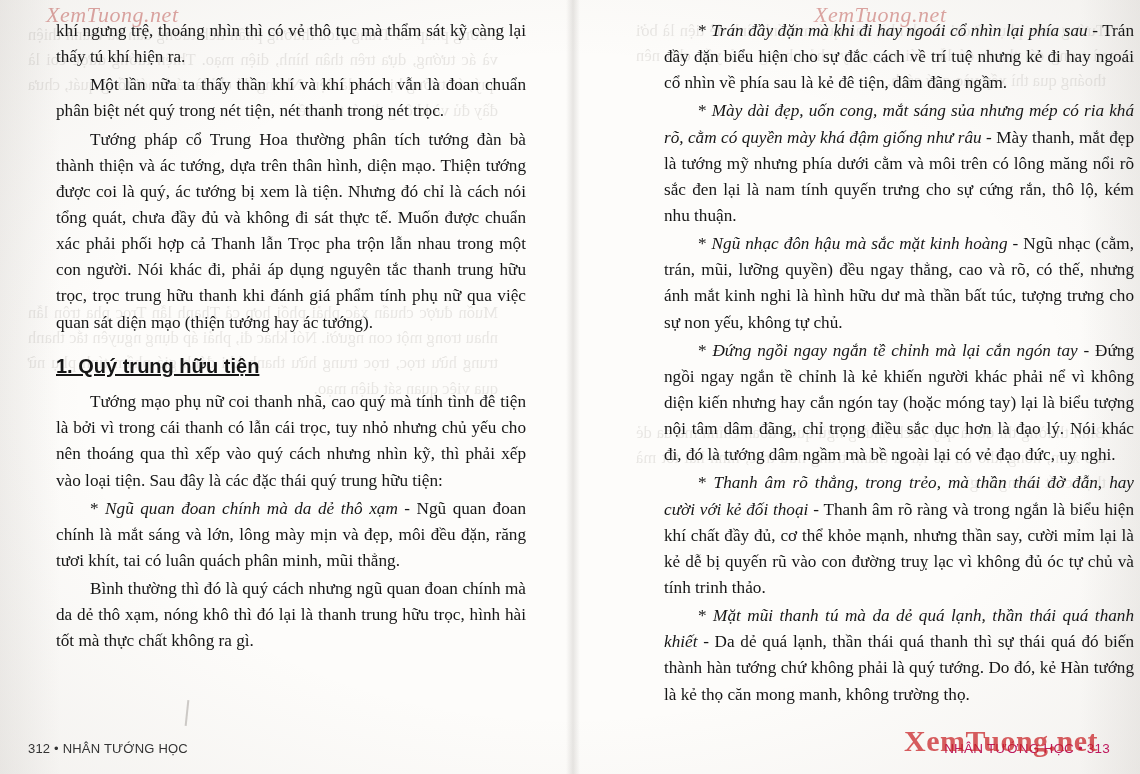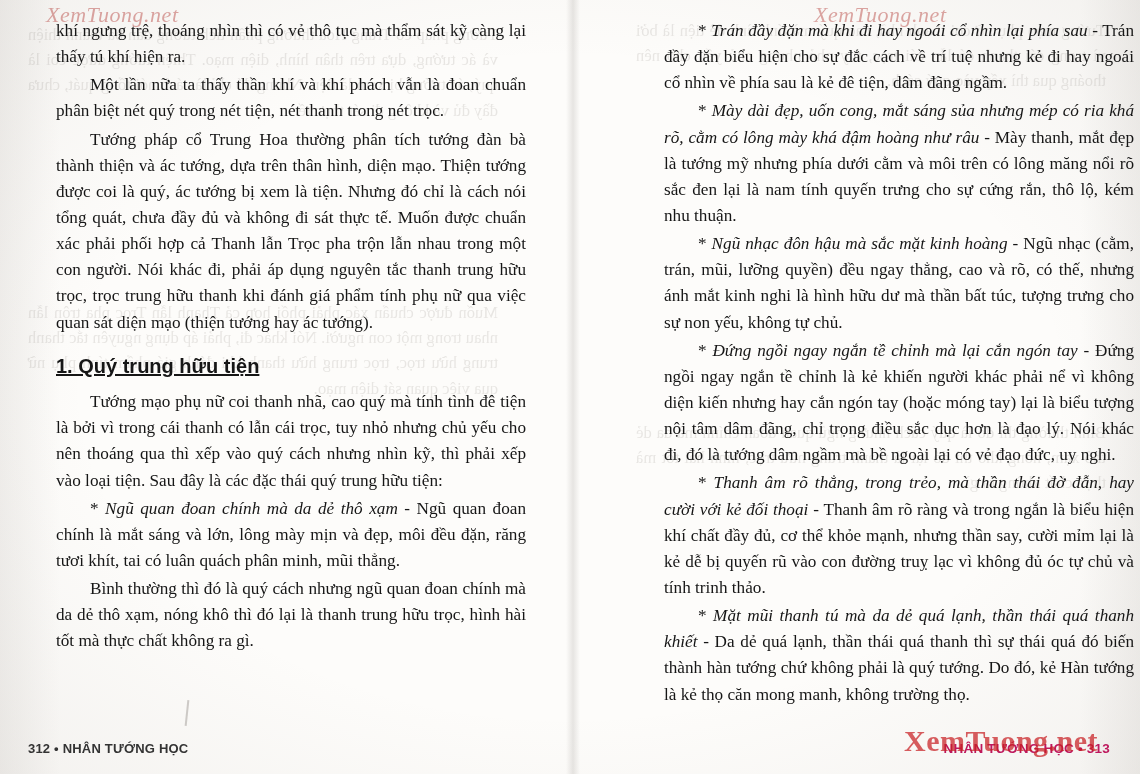--- a/index.html
+++ b/index.html
@@ -81,21 +81,21 @@
   .bullet {
     text-indent: 34px;
     margin: 0 0 2px 0;
   }
 
   .footer {
     position: absolute;
     bottom: 18px;
     font-family: "Liberation Sans", sans-serif;
     font-size: 13px;
-    font-weight: bold;
+    font-weight: normal;
     color: #333;
     letter-spacing: 0.2px;
   }
   .footer-left { left: 28px; }
   .footer-right { right: 30px; color: #be185d; font-size: 13.5px; }
 
   
   .wm {
     position: absolute;
     font-family: "Liberation Serif", serif;
@@ -179,21 +179,21 @@
     <p>Bình thường thì đó là quý cách nhưng ngũ quan đoan chính mà da dẻ thô xạm, nóng khô thì đó lại là thanh trung hữu trọc, hình hài tốt mà thực chất không ra gì.</p>
   </div>
 
   <div class="col col-right">
     <p class="bullet">
       <span>*</span>
       <span class="ital">Trán đầy đặn mà khi đi hay ngoái cổ nhìn lại phía sau</span><span> - Trán đầy đặn biểu hiện cho sự đắc cách về trí tuệ nhưng kẻ đi hay ngoái cổ nhìn về phía sau là kẻ đê tiện, dâm đãng ngầm.</span>
     </p>
     <p class="bullet">
       <span>*</span>
-      <span class="ital">Mày dài đẹp, uốn cong, mắt sáng sủa nhưng mép có ria khá rõ, cằm có lông mày khá đậm hoàng như râu</span><span> - Mày thanh, mắt đẹp là tướng mỹ nhưng phía dưới cằm và môi trên có lông măng nổi rõ sắc đen lại là nam tính quyến trưng cho sự cứng rắn, thô lộ, kém nhu thuận.</span>
+      <span class="ital">Mày dài đẹp, uốn cong, mắt sáng sủa nhưng mép có ria khá rõ, cằm có quyền mày khá đậm giống như râu</span><span> - Mày thanh, mắt đẹp là tướng mỹ nhưng phía dưới cằm và môi trên có lông măng nổi rõ sắc đen lại là nam tính quyến trưng cho sự cứng rắn, thô lộ, kém nhu thuận.</span>
     </p>
     <p class="bullet">
       <span>*</span>
       <span class="ital">Ngũ nhạc đôn hậu mà sắc mặt kinh hoàng</span><span> - Ngũ nhạc (cằm, trán, mũi, lưỡng quyền) đều ngay thẳng, cao và rõ, có thế, nhưng ánh mắt kinh nghi là hình hữu dư mà thần bất túc, tượng trưng cho sự non yếu, không tự chủ.</span>
     </p>
     <p class="bullet">
       <span>*</span>
       <span class="ital">Đứng ngồi ngay ngắn tề chỉnh mà lại cắn ngón tay</span><span> - Đứng ngồi ngay ngắn tề chỉnh là kẻ khiến người khác phải nể vì không diện kiến nhưng hay cắn ngón tay (hoặc móng tay) lại là biểu tượng nội tâm dâm đãng, chỉ trọng điều sắc dục hơn là đạo lý. Nói khác đi, đó là tướng dâm ngầm mà bề ngoài lại có vẻ đạo đức, uy nghi.</span>
     </p>
     <p class="bullet">

